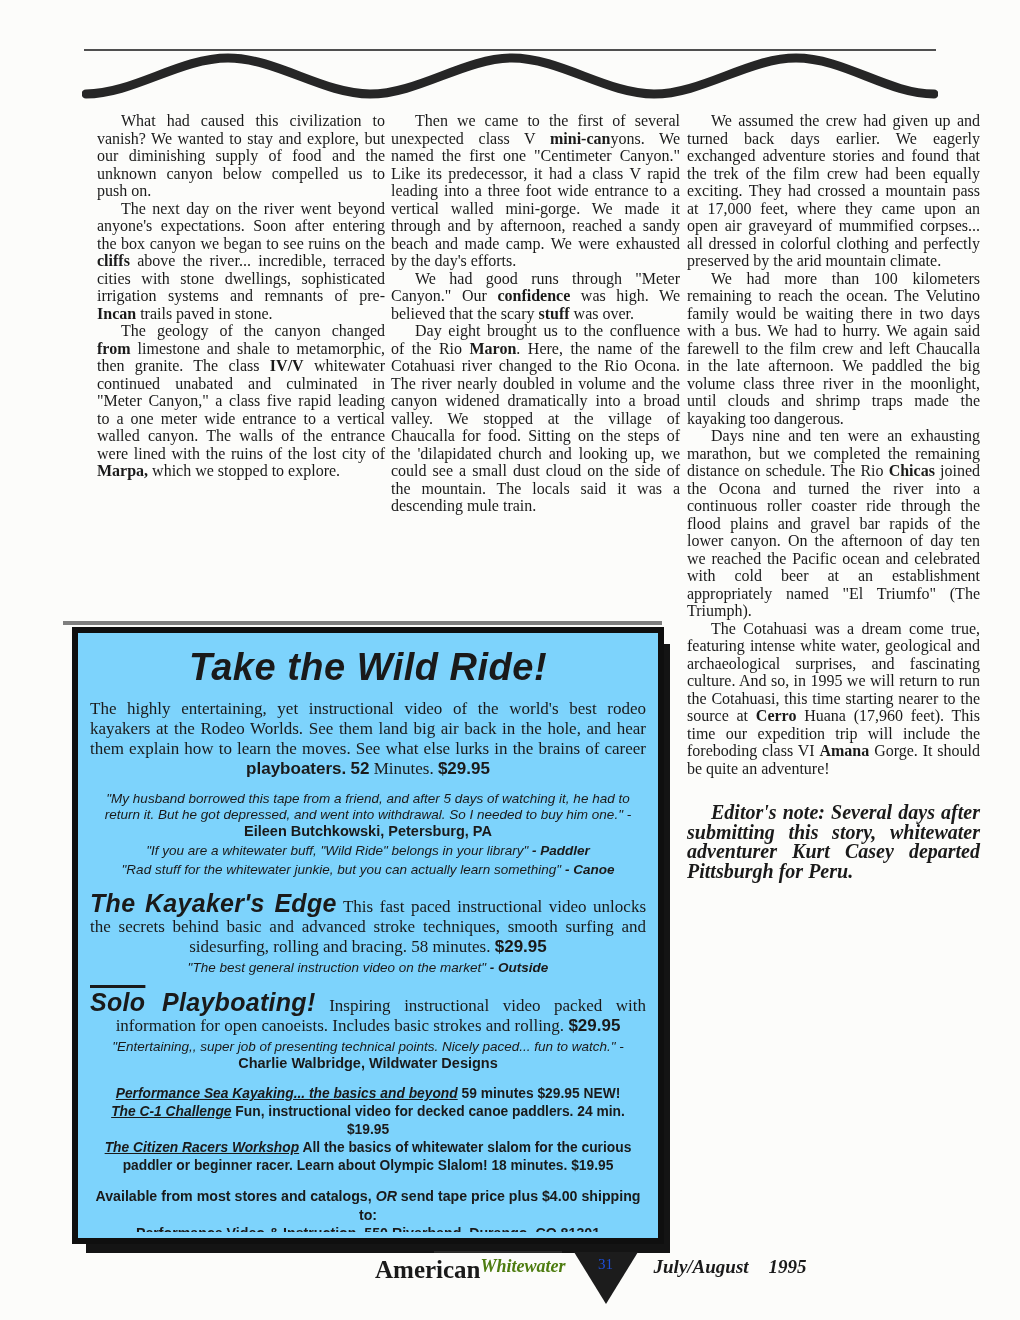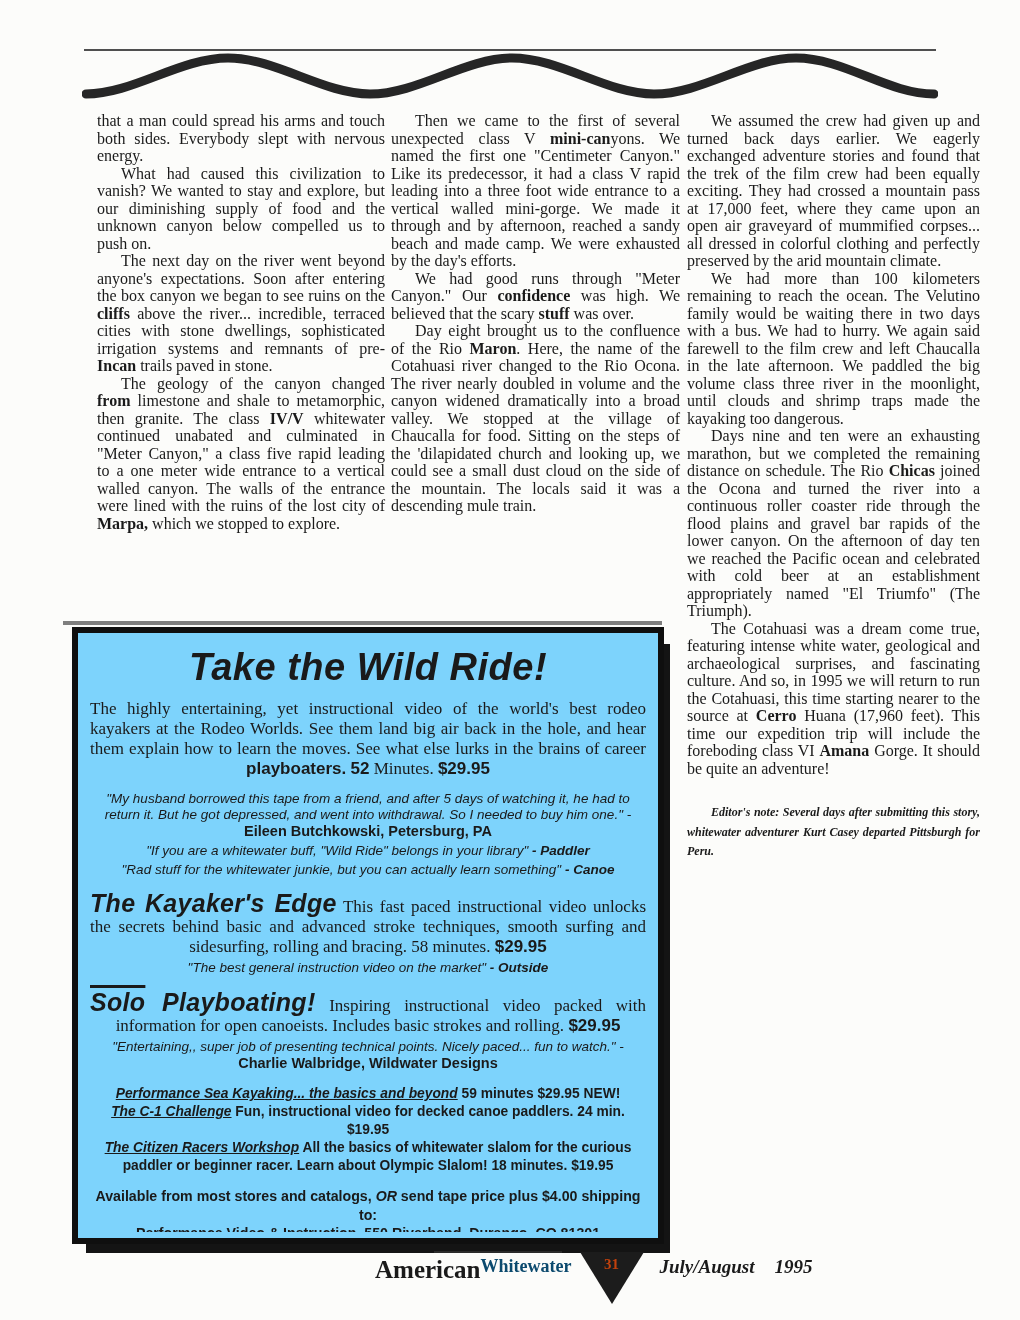--- a/index.html
+++ b/index.html
@@ -14,21 +14,21 @@
 
   
   .col { position:absolute; top:112px; font-size:16px; line-height:17.5px; text-align:justify; }
   .col-1 { left:97px;  width:288px; }
   .col-2 { left:391px; width:289px; }
   .col-3 { left:687px; width:293px; }
   .col p { margin:0; text-indent:24px; }
   .col p.noindent { text-indent:0; }
   .editors-note {
     margin-top:26px !important; font-weight:bold; font-style:italic;
-    font-size:12px; line-height:19.5px;
+    font-size:20px; line-height:19.5px;
   }
 
   
   .ad-box {
     position:absolute; left:72px; top:627px; width:592px; height:617px;
     background:#7dd3fc; border:6px solid #0f0f0f; box-sizing:border-box;
     box-shadow:10px 13px 0 -4px #141414;
   }
   .ad-box::before {
     content:""; position:absolute; top:-12px; left:-15px; right:-4px; height:4px;
@@ -61,45 +61,44 @@
   }
   .overlined { text-decoration:overline; text-decoration-thickness:3px; }
   .video-list { margin-top:13px; text-align:center; font-family:"Liberation Sans", sans-serif; font-weight:bold; font-size:13.8px; line-height:18px; }
   .video-list .vtitle { font-style:italic;text-decoration:underline; }
   .avail { margin-top:12px; text-align:center; font-family:"Liberation Sans", sans-serif; font-weight:bold; font-size:14.2px; line-height:18.5px; }
   .address-line { display:inline-block; border-bottom:2px solid #4a4a4a; padding-bottom:1px; }
 
   
   .footer { position:absolute; left:375px; top:1256px; display:flex; align-items:flex-start; }
   .f-american { font-weight:bold; font-size:25px; margin-right:0; }
-  .f-whitewater { font-weight:bold; font-size:18px; color:#0c4a6e; margin-right:8px; }
+  .f-whitewater { font-style:italic; font-weight:bold; font-size:18px; color:#4d7c0f; margin-right:8px; }
   .footer-rule { position:absolute; left:434px; top:1251px; width:128px; height:2px; background:#2a2a2a; }
   .tri-wrap { position:relative; width:64px; height:52px; margin-right:16px; }
   .tri { position:absolute; left:0; top:-4px; width:0; height:0;
          border-left:32px solid transparent; border-right:32px solid transparent;
          border-top:52px solid #1c1c1c; }
   .tri-num { position:absolute; left:50%; top:0px; transform:translateX(-50%);
-             color:#c2410c; font-weight:bold; font-size:15px;text-align:center; }
+             color:#1d4ed8; font-weight:normal; font-size:15px;text-align:center; }
   .f-issue { font-style:italic; font-weight:bold; font-size:19px; margin-right:20px; }
   .f-year  { font-style:italic; font-weight:bold; font-size:19px; }
 </style>
 </head>
 <body>
 
 <div class="page">
 
   <div class="wave-wrap">
     <svg width="856" height="62" viewBox="0 0 856 62">
       <rect x="2" y="7" width="852" height="2" fill="#4f4f4f"></rect>
       <path d="M4,52 C51,52 98,16 146,16 C194,16 241,52 288,52 C336,52 383,16 430,16 C478,16 525,52 572,52 C620,52 667,16 714,16 C762,16 806,52 852,52" fill="none" stroke="#262626" stroke-width="9" stroke-linecap="round"></path>
     </svg>
   </div>
 
   <div class="col col-1">
-    <p class="noindent">that a man could spread his arms and touch both sides.  Everybody slept with nervous energy.</p>
     <p>What had caused this civilization to vanish?  We wanted to stay and explore, but our diminishing supply of food and the unknown canyon below compelled us to push on.</p>
     <p>The next day on the river went beyond anyone's expectations.  Soon after entering the box canyon we began to see ruins on the <b>cliffs</b> above the river... incredible, terraced cities with stone dwellings, sophisticated irrigation systems and remnants of pre-<b>Incan</b> trails paved in stone.</p>
     <p>The geology of the canyon changed <b>from</b> limestone and shale to metamorphic, then granite.  The class <b>IV/V</b> whitewater continued unabated and culminated in "Meter Canyon," a class five rapid leading to a one meter wide entrance to a vertical walled canyon.  The walls of the entrance were lined with the ruins of the lost city of <b>Marpa,</b> which we stopped to explore.</p>
   </div>
 
   <div class="col col-2">
     <p>Then we came to the first of several unexpected class V <b>mini-can</b>yons.  We named the first one "Centimeter Canyon." Like its predecessor, it had a class V rapid leading into a three foot wide entrance to a vertical walled mini-gorge.  We made it through and by afternoon, reached a sandy beach and made camp.  We were exhausted by the day's efforts.</p>
     <p>We had good runs through "Meter Canyon."  Our <b>confidence</b> was high. We believed that the scary <b>stuff</b> was over.</p>
     <p>Day eight brought us to the confluence of the Rio <b>Maron</b>. Here, the name of the Cotahuasi river changed to the Rio Ocona. The river nearly doubled in volume and the canyon widened dramatically into a broad valley.  We stopped at the village of Chaucalla for food.  Sitting on the steps of the 'dilapidated church and looking up, we could see a small dust cloud on the side of the mountain.  The locals said it was a descending mule train.</p>
   </div>

